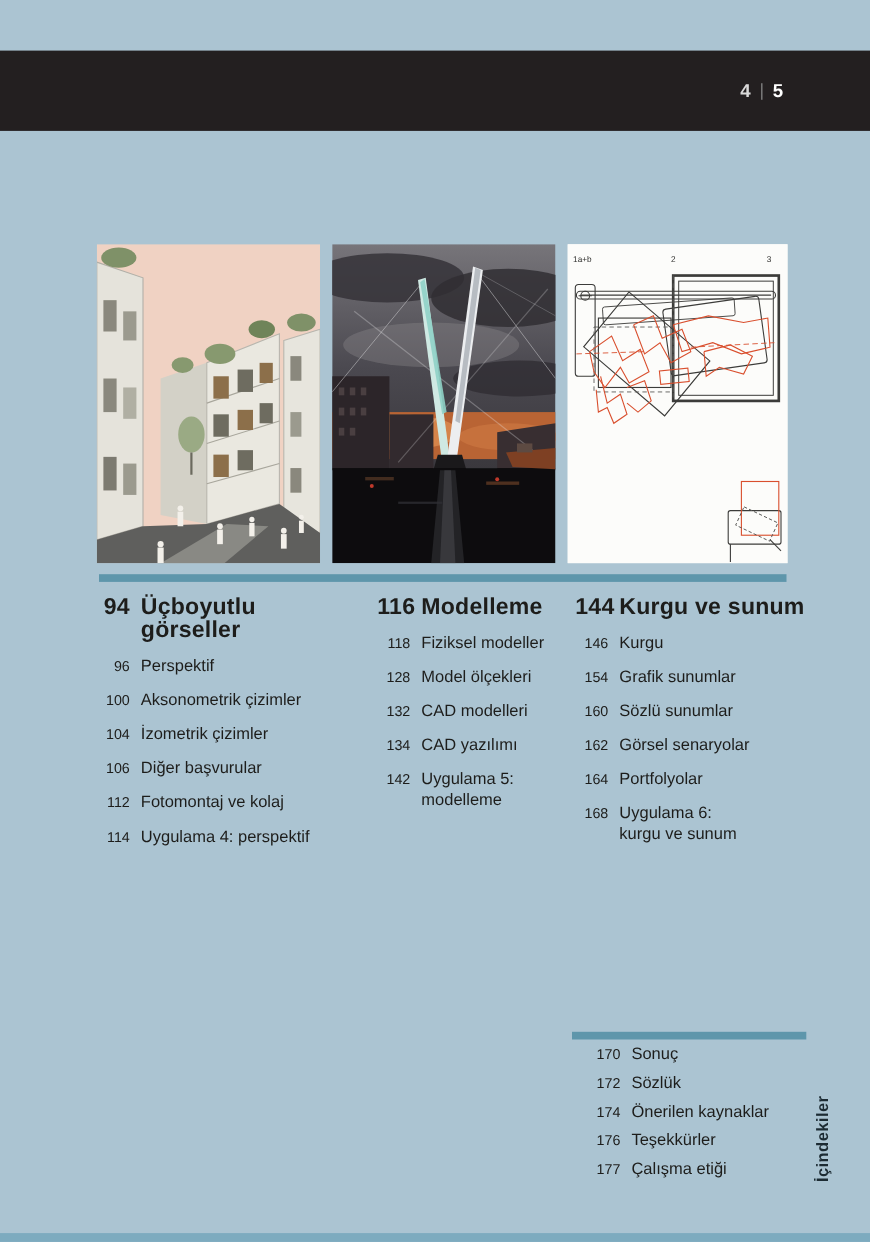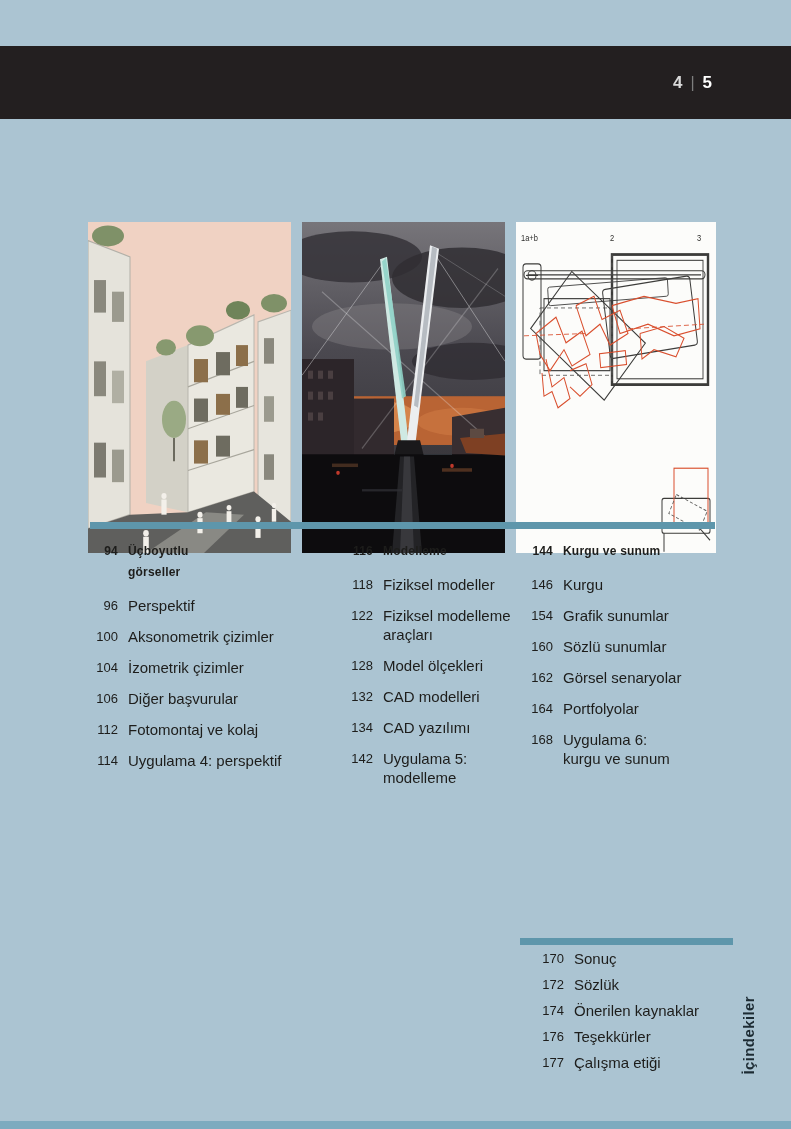--- a/index.html
+++ b/index.html
@@ -13,40 +13,40 @@
     position:absolute; left:0; top:46px; width:791px; height:73px;
     background:#231f20; display:flex; align-items:center; justify-content:flex-end;
     padding-right:78px; box-sizing:border-box;
   }
   .pagenum { font-size:17px; font-weight:bold; letter-spacing:1px; display:flex; align-items:center; }
   .pagenum .n-left  { color:#d9d9d9; }
   .pagenum .sep     { color:#7e7e7e; font-weight:400; margin:0 7px; font-size:16px; }
   .pagenum .n-right { color:#ffffff; }
 
   
-  .fig { position:absolute; top:222px; height:331px; }
+  .fig { position:absolute; top:222px; height:290px; }
   .fig svg { display:block; width:100%; height:100%; }
   .fig1 { left:88px;  width:203px; }
   .fig2 { left:302px; width:203px; }
   .fig3 { left:516px; width:200px; }
 
   
   .rule-top    { position:absolute; left:90px;  top:522px; width:625px; height:7px; background:#5e96ab; }
   .rule-bottom { position:absolute; left:520px; top:938px; width:213px; height:7px; background:#5e96ab; }
 
   
   .col  { position:absolute; top:541px; }
   .col1 { left:88px;  width:212px; }
   .col2 { left:303px; width:213px;margin-left:40px; }
   .col3 { left:523px; width:218px; }
   .row  { display:flex; margin-bottom:12px; }
   .row .num { flex:0 0 30px; width:30px; text-align:right; font-size:13px; line-height:19px; }
   .row .lbl { margin-left:10px; font-size:15px; line-height:19px; white-space:pre-line; }
   .row.heading { margin-bottom:13px; }
-  .row.heading .num, .row.heading .lbl { font-weight:bold; font-size:12px; line-height:21px; letter-spacing:.2px; }
+  .row.heading .num, .row.heading .lbl { font-weight:bold; font-size:21px; line-height:21px; letter-spacing:.2px; }
 
   
   .backmatter { position:absolute; left:532px; top:949px; width:230px; }
   .backmatter .row { margin-bottom:7px; }
   .backmatter .row .num { flex:0 0 32px; width:32px; }
 
   
   .vertical-label {
     position:absolute; left:740px; top:996px;
     writing-mode:vertical-rl; transform:rotate(180deg);
@@ -282,25 +282,20 @@
   <div class="col col2">
     <div class="row heading">
       <span class="num">116</span>
       <span class="lbl">Modelleme</span>
     </div>
     <div class="row">
         <span class="num">118</span>
         <span class="lbl">Fiziksel modeller</span>
       </div>
     <div class="row">
-        <span class="num">122</span>
-        <span class="lbl">Fiziksel modelleme
-araçları</span>
-      </div>
-    <div class="row">
         <span class="num">128</span>
         <span class="lbl">Model ölçekleri</span>
       </div>
     <div class="row">
         <span class="num">132</span>
         <span class="lbl">CAD modelleri</span>
       </div>
     <div class="row">
         <span class="num">134</span>
         <span class="lbl">CAD yazılımı</span>

